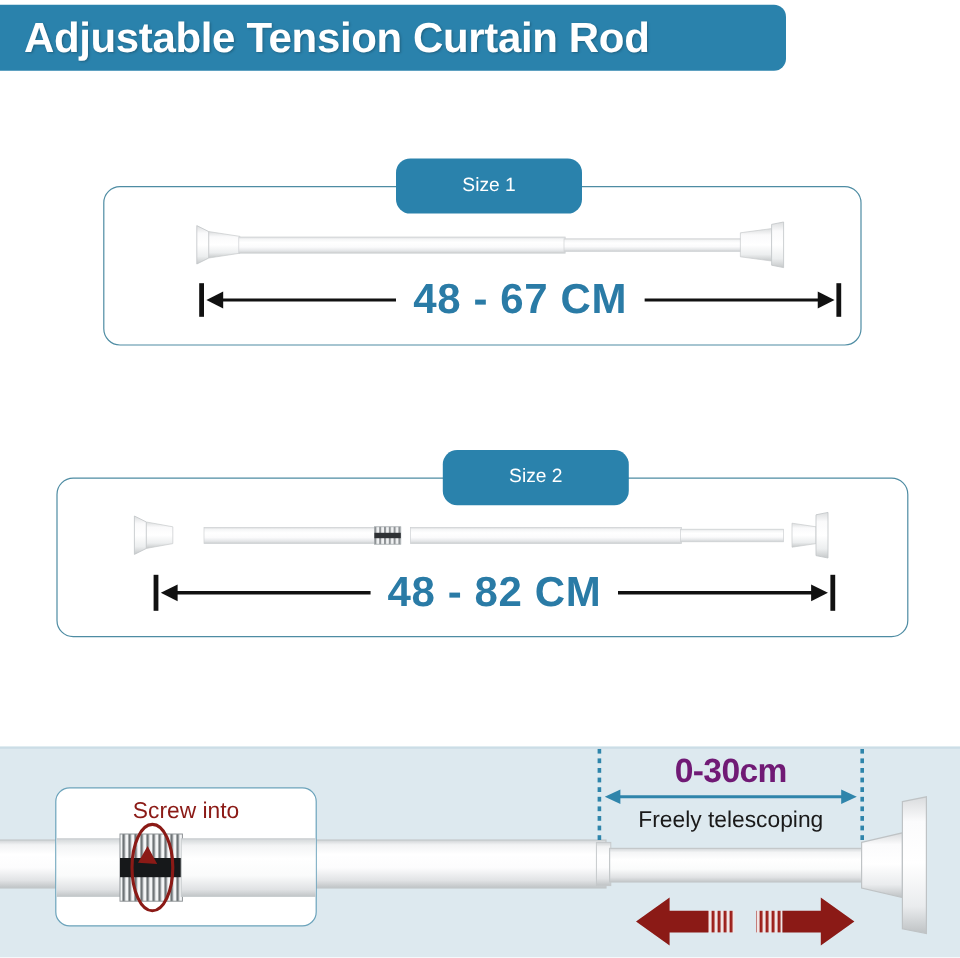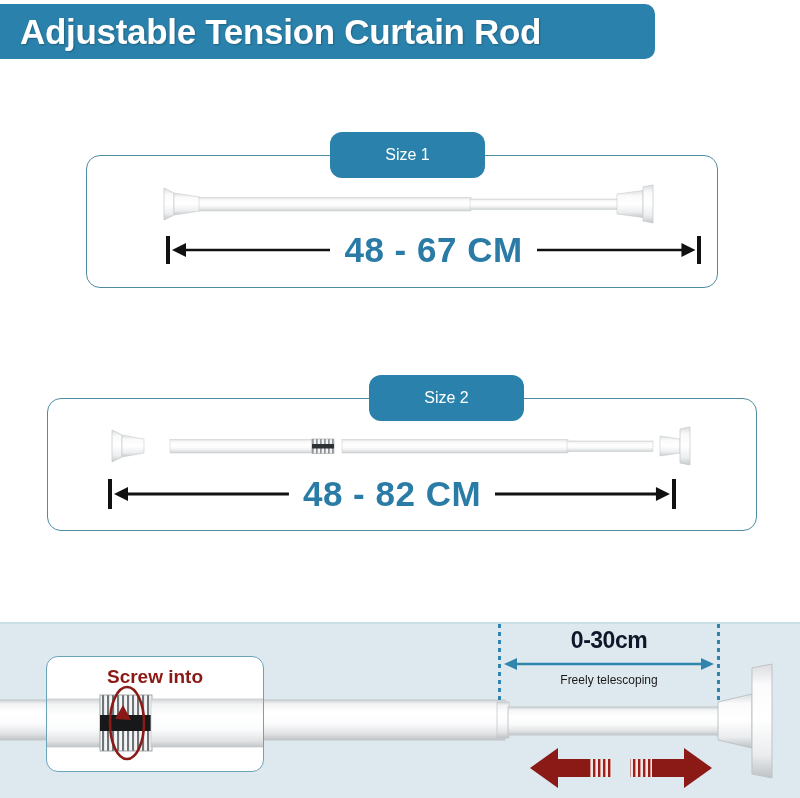--- a/index.html
+++ b/index.html
@@ -70,21 +70,21 @@
   #rod-2 { left: 108px; top: 424px; width: 588px; height: 44px; }
 
   
   .dim-row {
     position: absolute;
     display: flex;
     align-items: center;
     height: 40px;
   }
   #dim-1 { left: 166px; top: 230px; width: 535px; }
-  #dim-2 { left: 108px; top: 474px; width: 568px; }
+  #dim-2 { left: 128px; top: 474px; width: 568px; }
 
   .dim-cap {
     width: 4px;
     background: #111111;
     flex: 0 0 auto;
   }
   #dim-1 .dim-cap { height: 28px; }
   #dim-2 .dim-cap { height: 30px; }
 
   .dim-arrow-seg { flex: 1 1 auto; position: relative; height: 100%; }
@@ -125,45 +125,45 @@
     overflow: hidden;
     z-index: 6;
   }
   #screw-label {
     position: absolute;
     left: 0; top: 9px;
     width: 100%;
     text-align: center;
     color: #8b1a16;
     font-size: 19px;
-    font-weight: bold;
+    font-weight: normal;
     z-index: 3;
   }
 
   
   #telescope-callout {
     position: absolute;
     left: 498px; top: 5px;
     width: 222px; height: 78px;
     z-index: 5;
   }
   #telescope-value {
     position: absolute;
     left: 0; top: 0; width: 100%;
     text-align: center;
-    font-size: 23px;
+    font-size: 28px;
     font-weight: bold;
-    color: #0f172a;
+    color: #701a75;
     letter-spacing: -0.5px;
   }
   #telescope-desc {
     position: absolute;
     left: 0; top: 46px; width: 100%;
     text-align: center;
-    font-size: 12px;
+    font-size: 19px;
     color: #1a1a1a;
   }
   .dotted-guide {
     position: absolute;
     top: 2px;
     width: 3px; height: 78px;
     background-image: linear-gradient(to bottom, #2f85ab 0 4px, transparent 4px 8px);
     background-size: 3px 8px;
     z-index: 5;
   }

